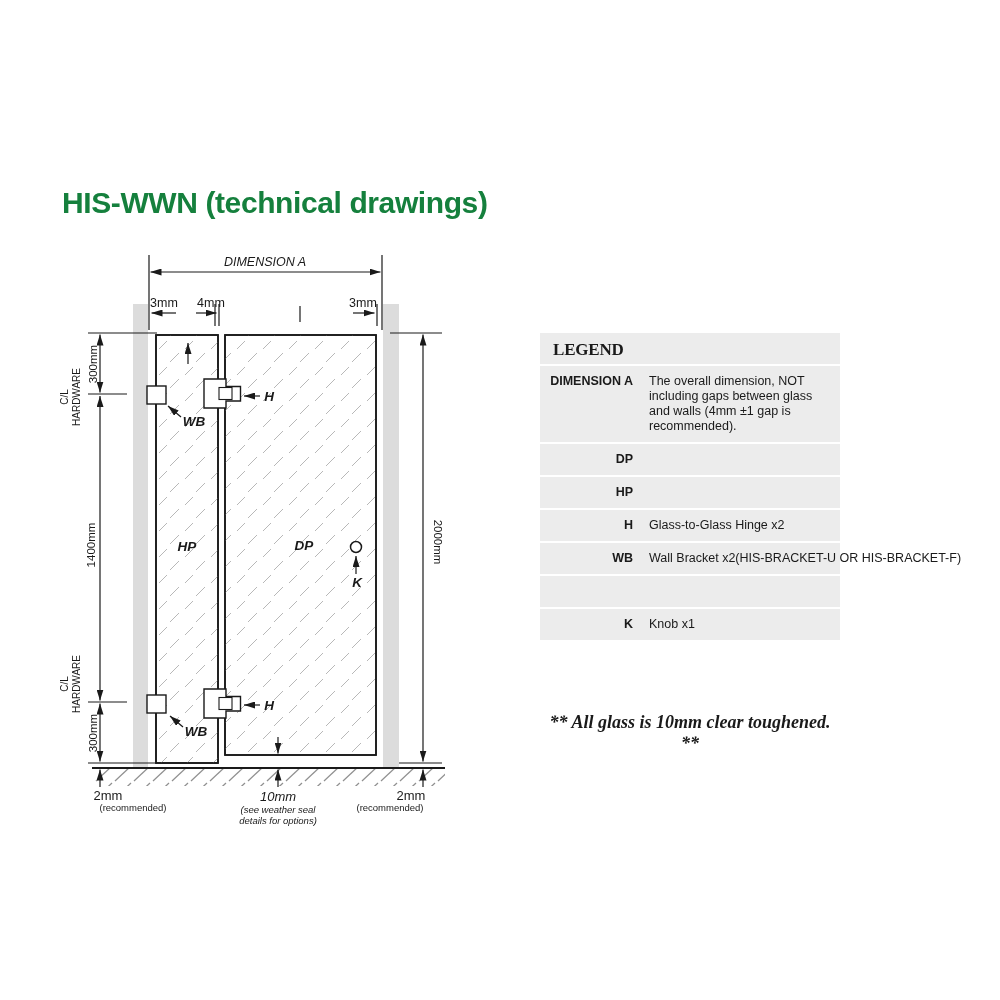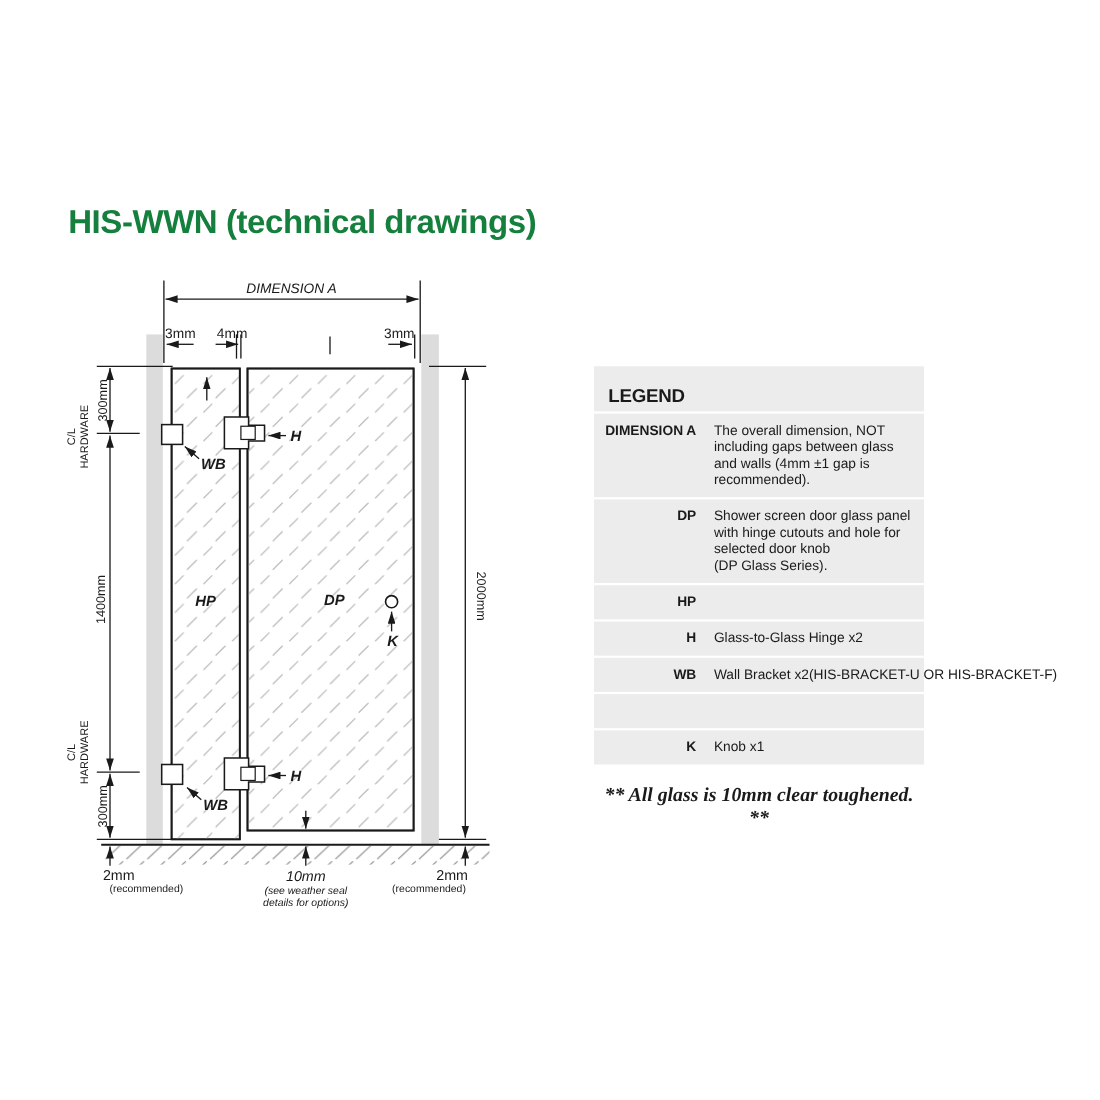--- a/index.html
+++ b/index.html
@@ -18,21 +18,21 @@
   .dim-txt-sm{font-size:11.5px;}
   .cl-txt{font-size:10px;}
   .big-gap{font-size:13px;}
   .rec-txt{font-size:9.5px;}
   .ital{font-style:italic;}
   .part-lbl{font-size:13.5px;font-weight:700;font-style:italic;}
   .legend{
     position:absolute;left:540px;top:333px;width:300px;
     background:#ececec;font-size:12.5px;line-height:15px;
   }
-  .legend-header{font-weight:700;font-size:17px;padding:19px 0 7px 13px;letter-spacing:-0.2px;}
+  .legend-header{font-weight:700;font-size:17px;padding:9px 0 7px 13px;letter-spacing:-0.2px;font-family:Liberation Serif, serif;}
   .legend-row{
     display:grid;grid-template-columns:93px 1fr;column-gap:16px;
     padding:8px 0;border-top:2px solid #ffffff;min-height:15px;
   }
   .legend-label{font-weight:700;text-align:right;}
   .legend-desc{white-space:pre-line;}
   .legend-row.nowrap .legend-desc{white-space:nowrap;}
   .legend-foot{
     position:absolute;left:540px;top:712px;width:300px;text-align:center;
     font-size:18px;font-style:italic;font-weight:600;font-family:Liberation Serif, serif;
@@ -162,24 +162,20 @@
 
   <div class="legend-row">
     <div class="legend-label">DIMENSION A</div>
     <div class="legend-desc">The overall dimension, NOT
 including gaps between glass
 and walls (4mm ±1 gap is
 recommended).</div>
   </div>
   <div class="legend-row">
     <div class="legend-label">DP</div>
-    <div class="legend-desc">Shower screen door glass panel
-with hinge cutouts and hole for
-selected door knob
-(DP Glass Series).</div>
   </div>
   <div class="legend-row">
     <div class="legend-label">HP</div>
   </div>
   <div class="legend-row">
     <div class="legend-label">H</div>
     <div class="legend-desc">Glass-to-Glass Hinge x2</div>
   </div>
   <div class="legend-row nowrap">
     <div class="legend-label">WB</div>

